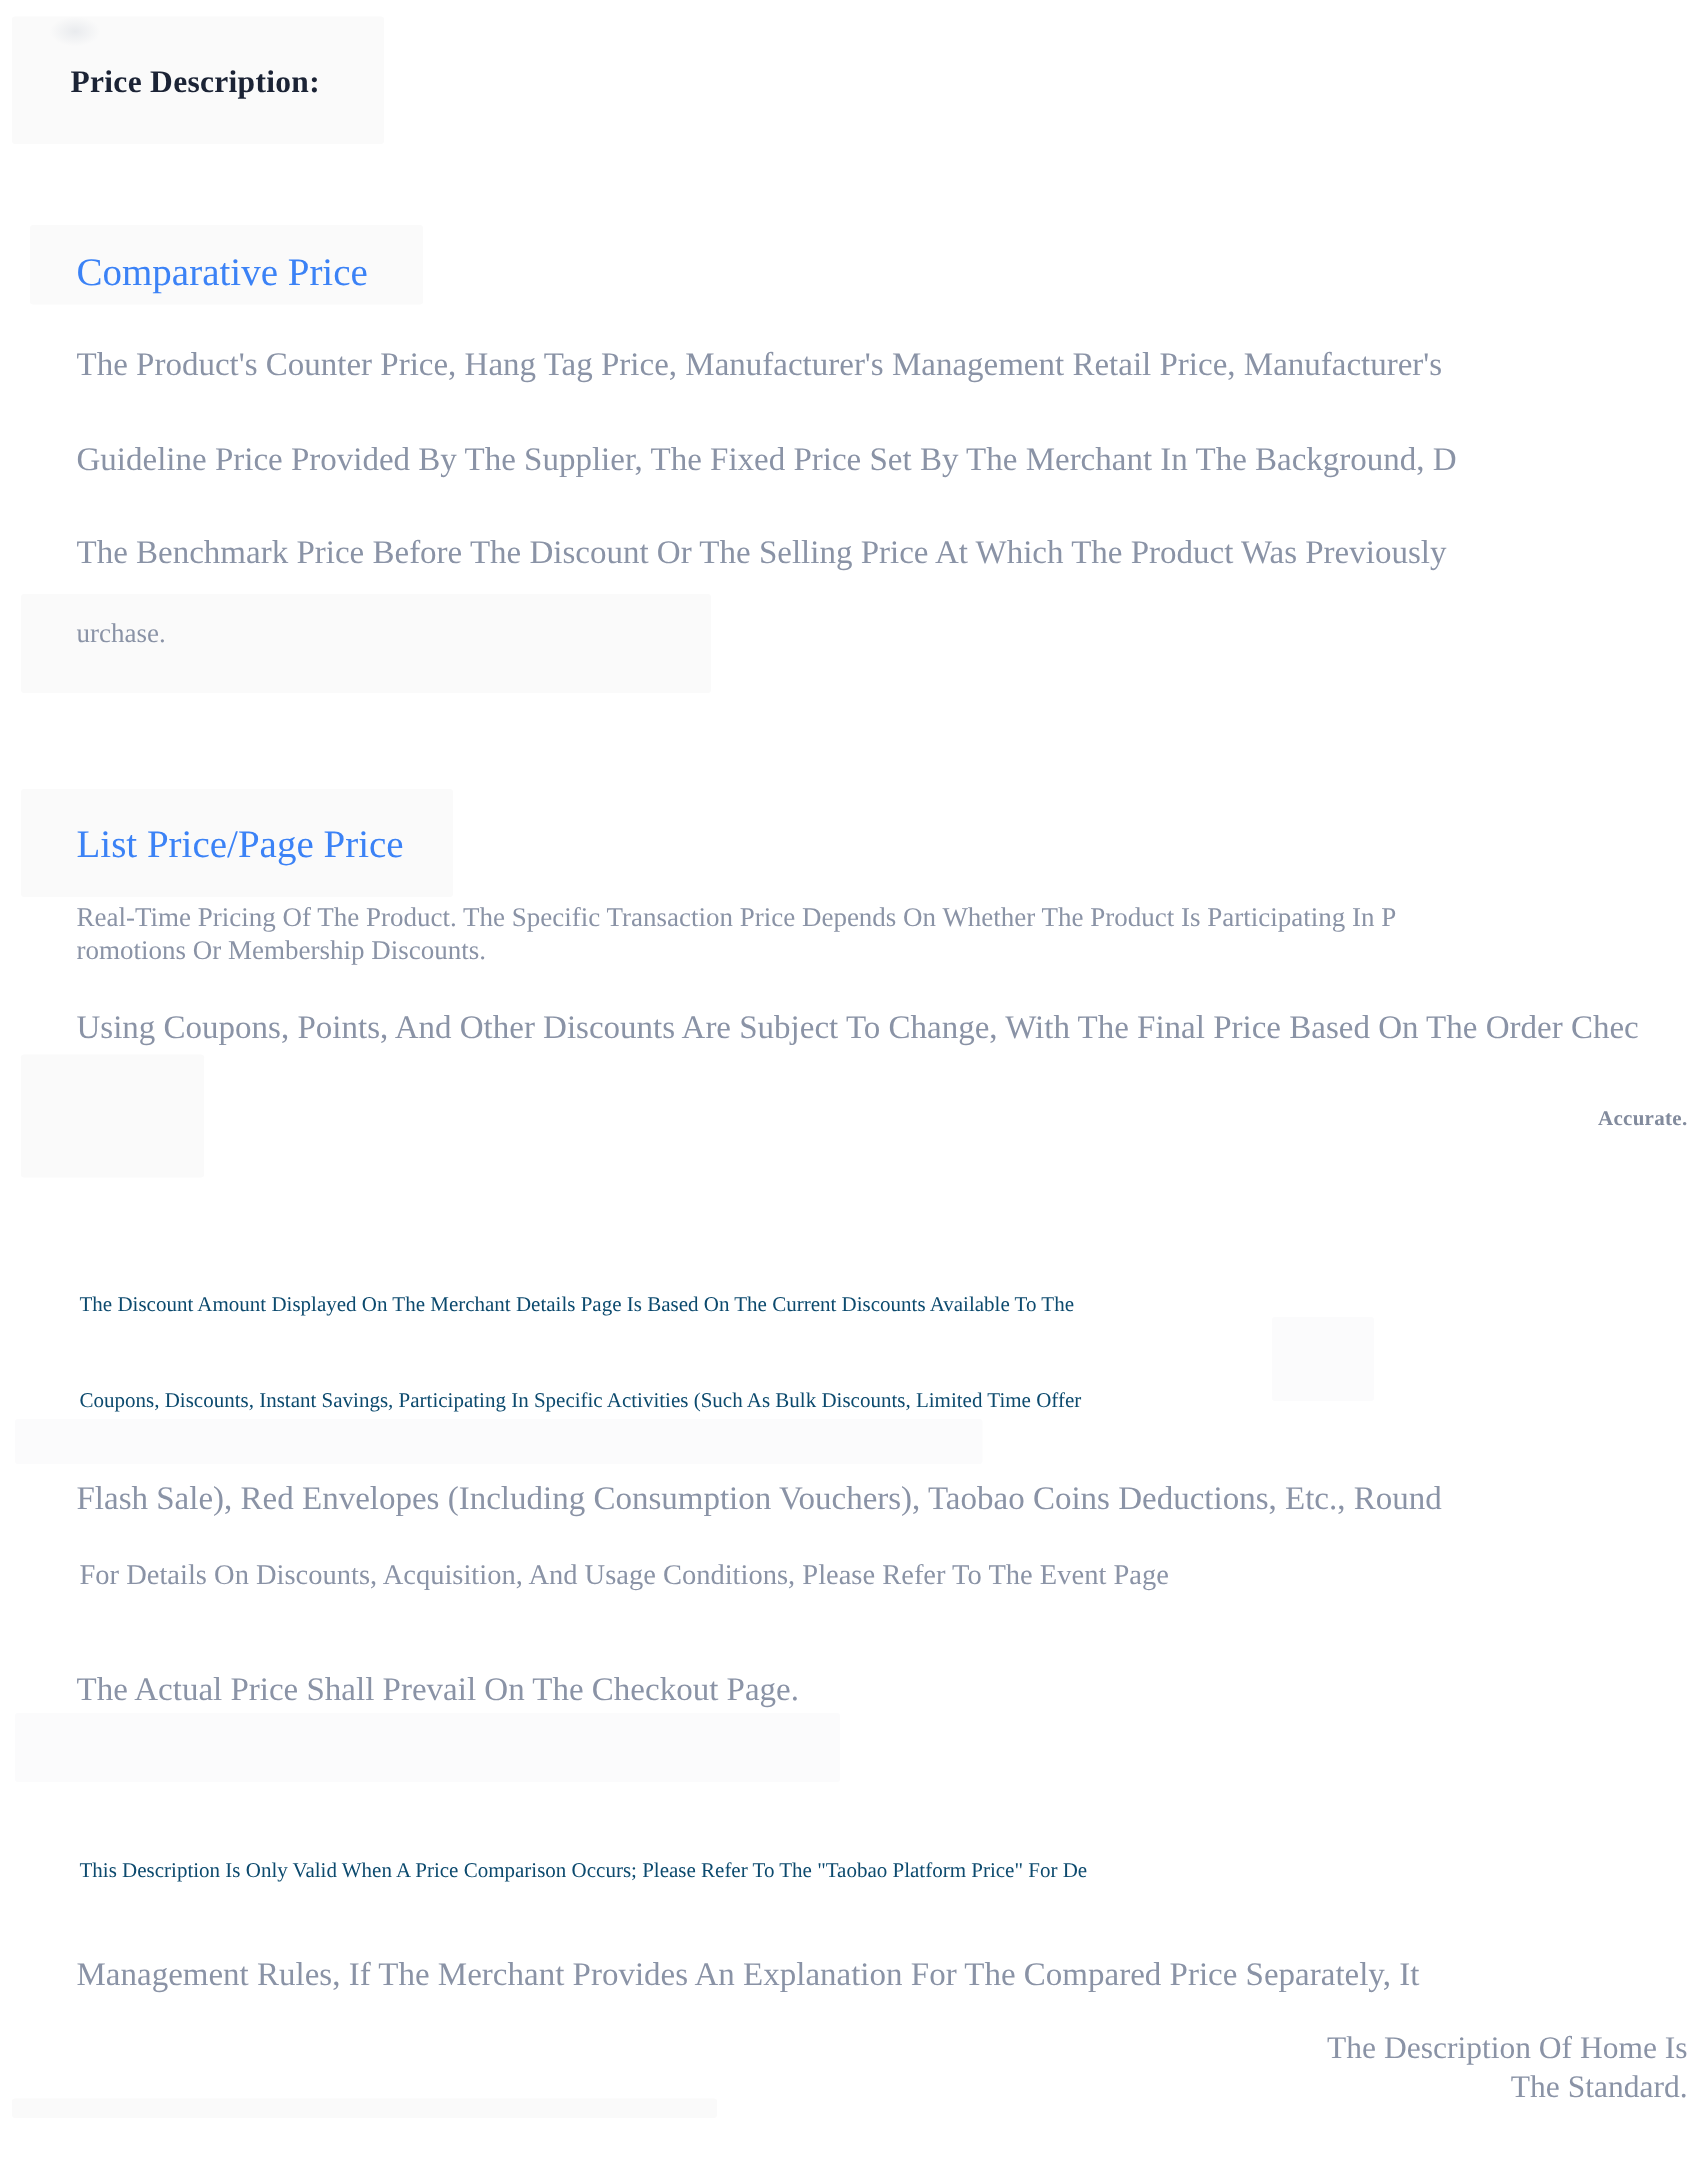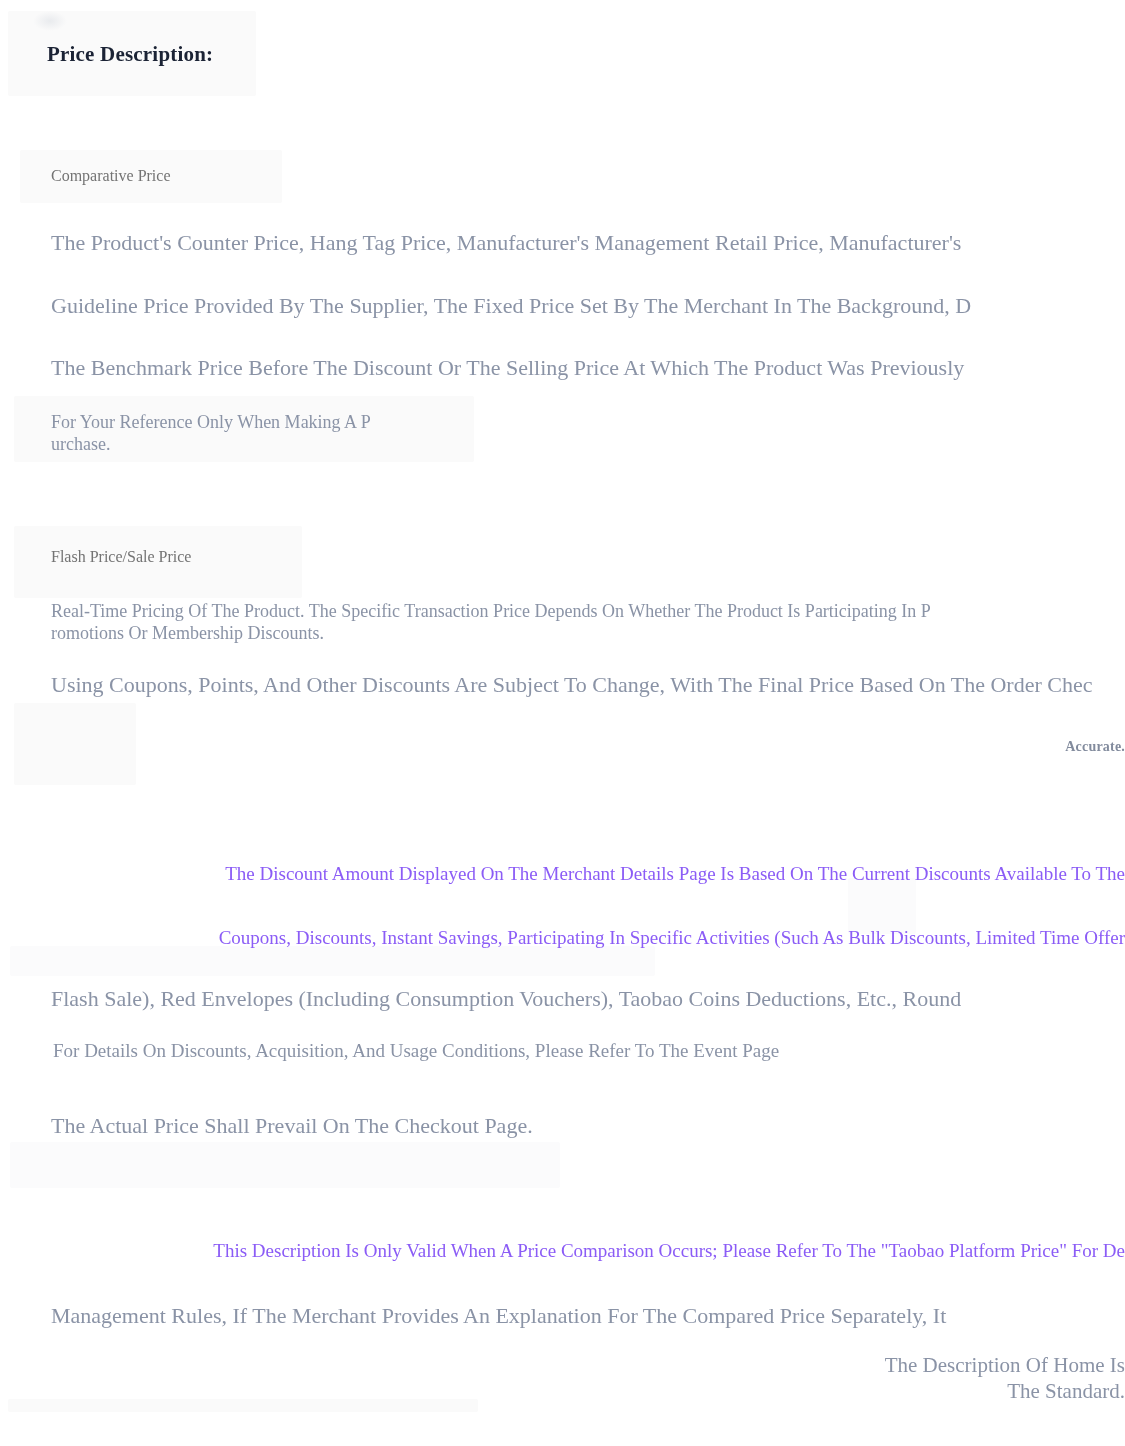--- a/index.html
+++ b/index.html
@@ -32,34 +32,33 @@
   }
   .block { white-space: normal; }
   .block .ln { display: block; white-space: nowrap; overflow: hidden; }
   .title {
     font-size: 21px;
     font-weight: 700;
     color: #1b2335;
     letter-spacing: 0.2px;
   }
   .h2 {
-    font-size: 16px;
+    font-size: 26px;
     font-weight: 400;
-    color: #737373;
+    color: #3b82f6;
   }
   .body-lg {
     font-size: 22px;
     font-weight: 400;
     color: #8a93a6;
   }
   .body-md {
-    font-size: 19px;
+    font-size: 14px;
     font-weight: 400;
-    color: #8b5cf6;
-    text-align: right;
+    color: #0c4a6e;
   }
   .body-sm {
     font-size: 18px;
     font-weight: 400;
     color: #8a93a6;
     line-height: 22px;
   }
   .accurate {
     font-size: 14px;
     font-weight: 700;
@@ -93,25 +92,24 @@
 
   <div class="line h2" style="left:51px; top:167px;">Comparative Price</div>
 
   <div class="line body-lg" style="left:51px; top:230px;">The Product's Counter Price, Hang Tag Price, Manufacturer's Management Retail Price, Manufacturer's</div>
 
   <div class="line body-lg" style="left:51px; top:293px;">Guideline Price Provided By The Supplier, The Fixed Price Set By The Merchant In The Background, D</div>
 
   <div class="line body-lg" style="left:51px; top:355px;">The Benchmark Price Before The Discount Or The Selling Price At Which The Product Was Previously</div>
 
   <div class="block body-sm" style="left:51px; top:411px;">
-    <span class="ln">For Your Reference Only When Making A P</span>
     <span class="ln">urchase.</span>
   </div>
 
-  <div class="line h2" style="left:51px; top:548px;">Flash Price/Sale Price</div>
+  <div class="line h2" style="left:51px; top:548px;">List Price/Page Price</div>
 
   <div class="block body-sm" style="left:51px; top:600px;">
     <span class="ln">Real-Time Pricing Of The Product. The Specific Transaction Price Depends On Whether The Product Is Participating In P</span>
     <span class="ln">romotions Or Membership Discounts.</span>
   </div>
 
   <div class="line body-lg" style="left:51px; top:672px;">Using Coupons, Points, And Other Discounts Are Subject To Change, With The Final Price Based On The Order Chec</div>
 
   <div class="line accurate" style="left:45px; top:739px;">Accurate.</div>
 

